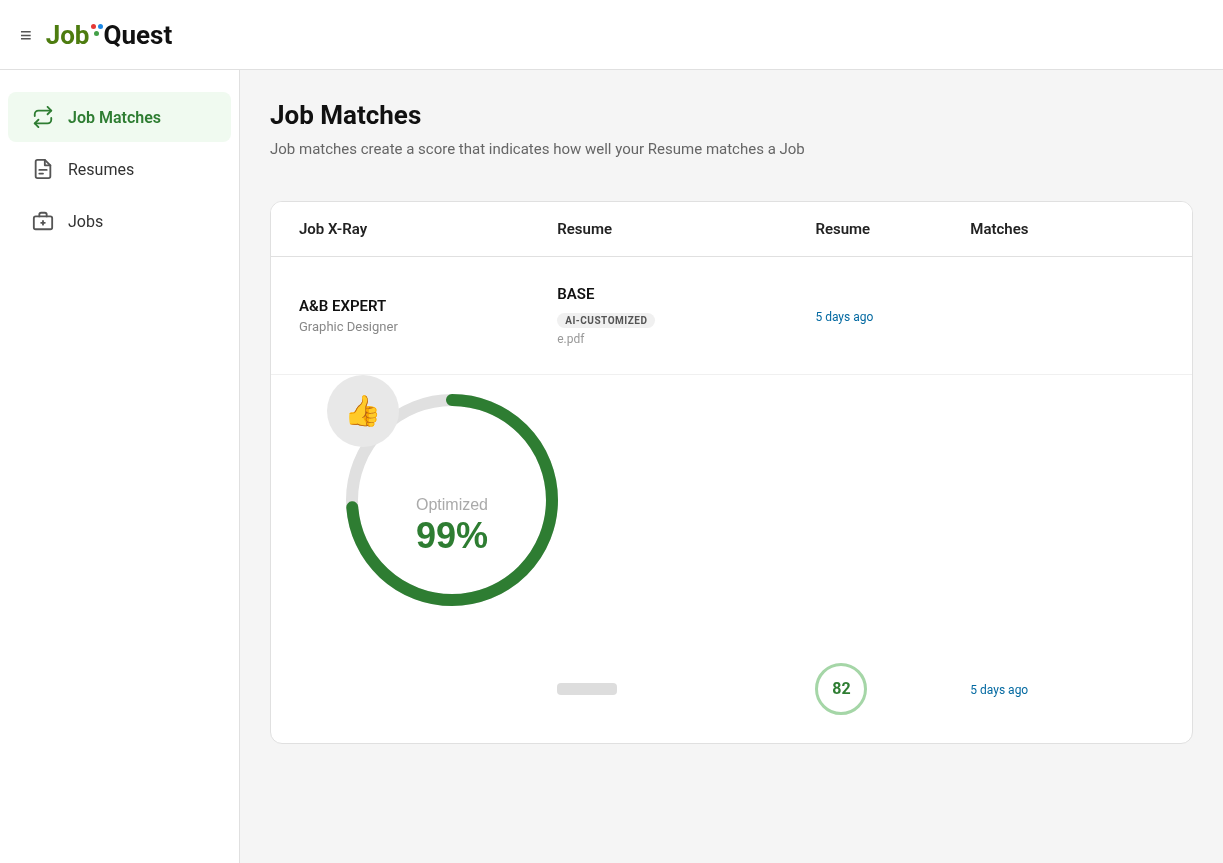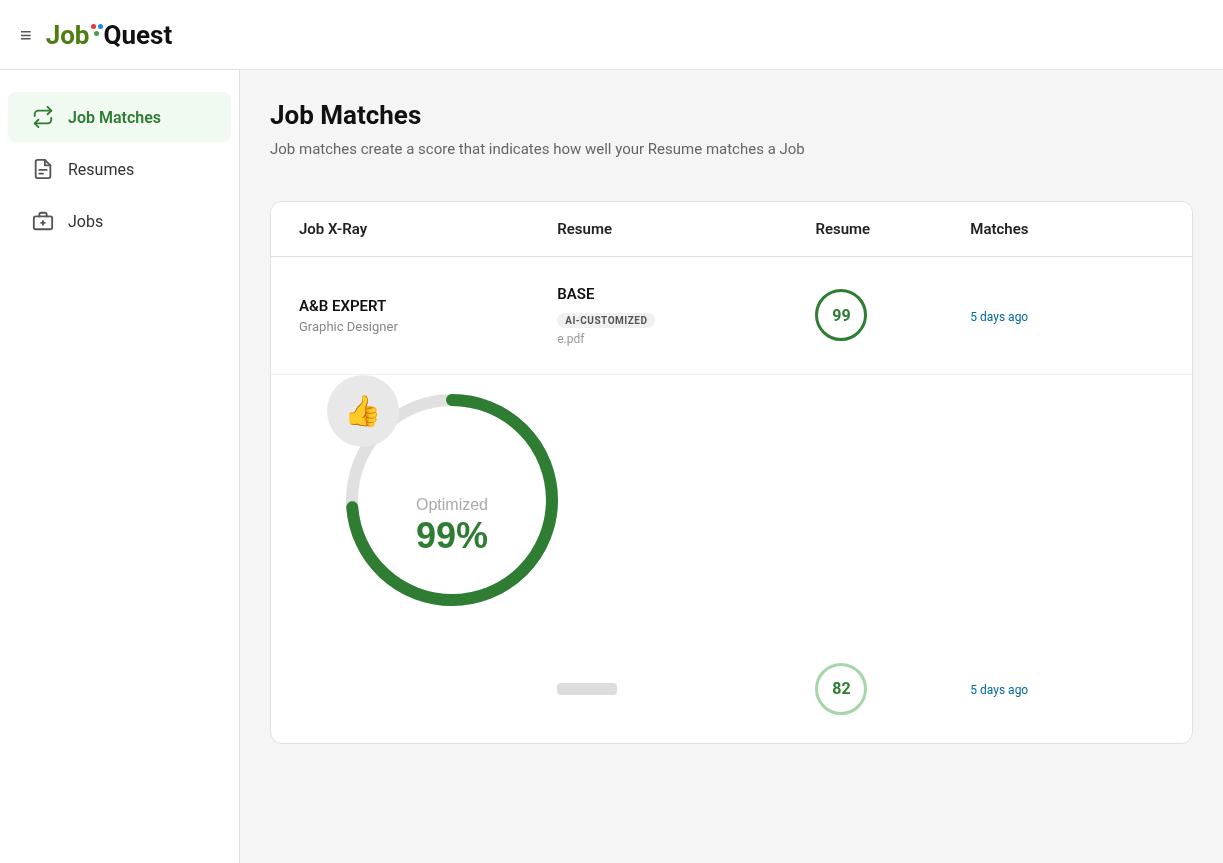--- a/index.html
+++ b/index.html
@@ -285,25 +285,20 @@
           <div>
             <div class="job-title">A&amp;B EXPERT</div>
             <div class="job-subtitle">Graphic Designer</div>
           </div>
           <div>
             <div class="resume-name">BASE</div>
             <span class="resume-badge">AI-CUSTOMIZED</span>
             <div class="resume-file">e.pdf</div>
           </div>
           <div>
-            <div class="score-circle score-high">
-              <span>99</span>
-            </div>
-          </div>
-          <div>
             <span class="created-text">5 days ago</span>
           </div>
         </div>
 
         <div class="optimized-overlay" style="position:relative; width:100%; height:260px; overflow:visible;">
           <div style="position:absolute; left:28px; top:-20px; width:260px; height:260px;">
 
             <div class="thumb-circle">
               👍
             </div>

